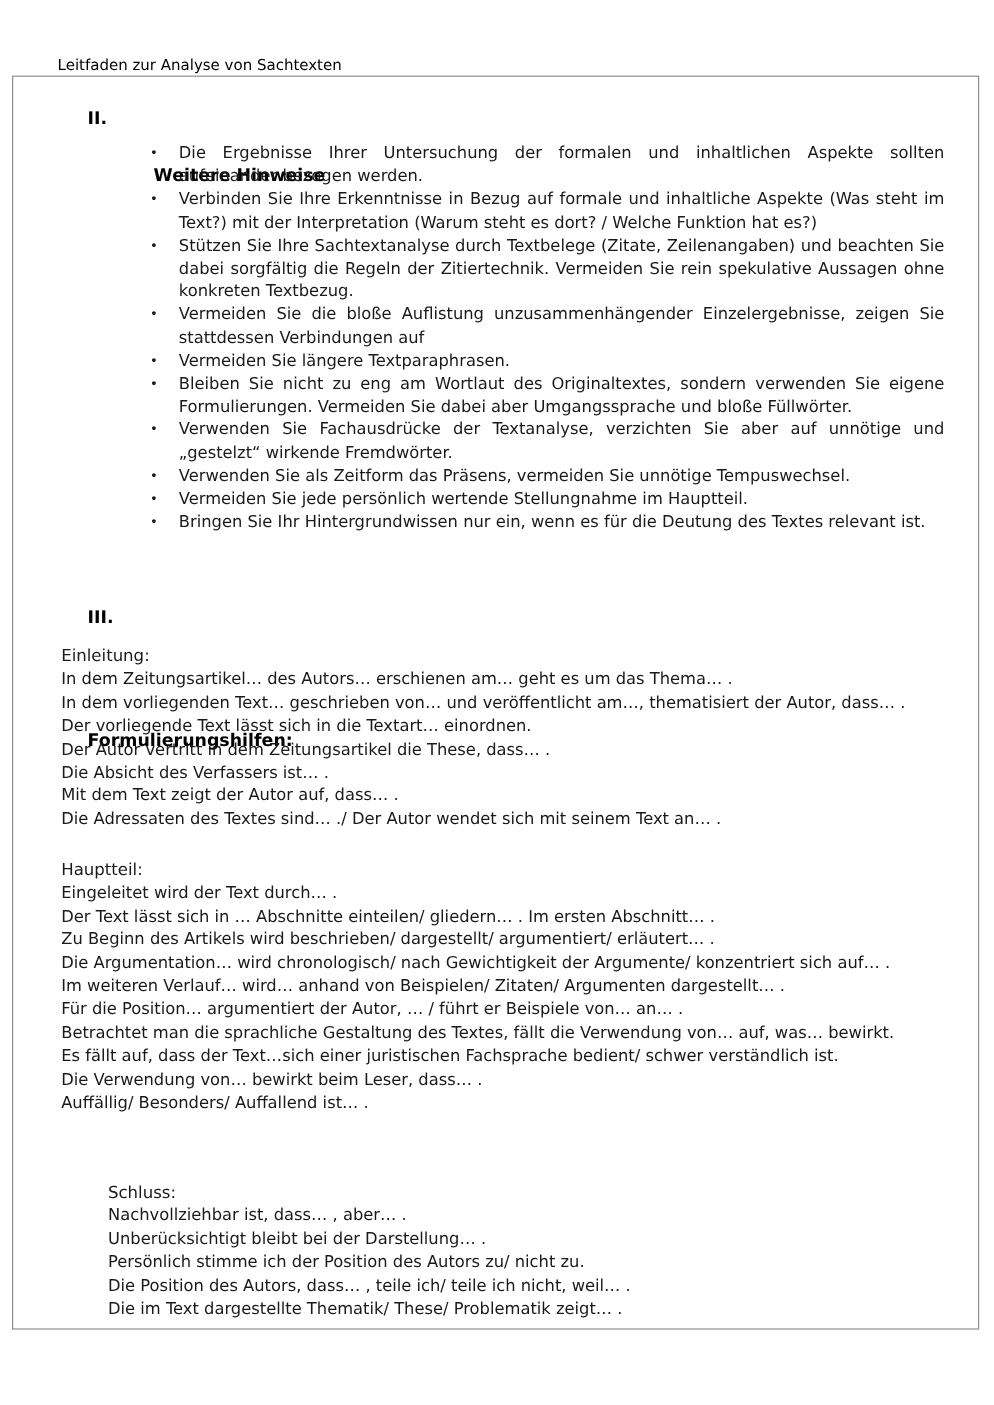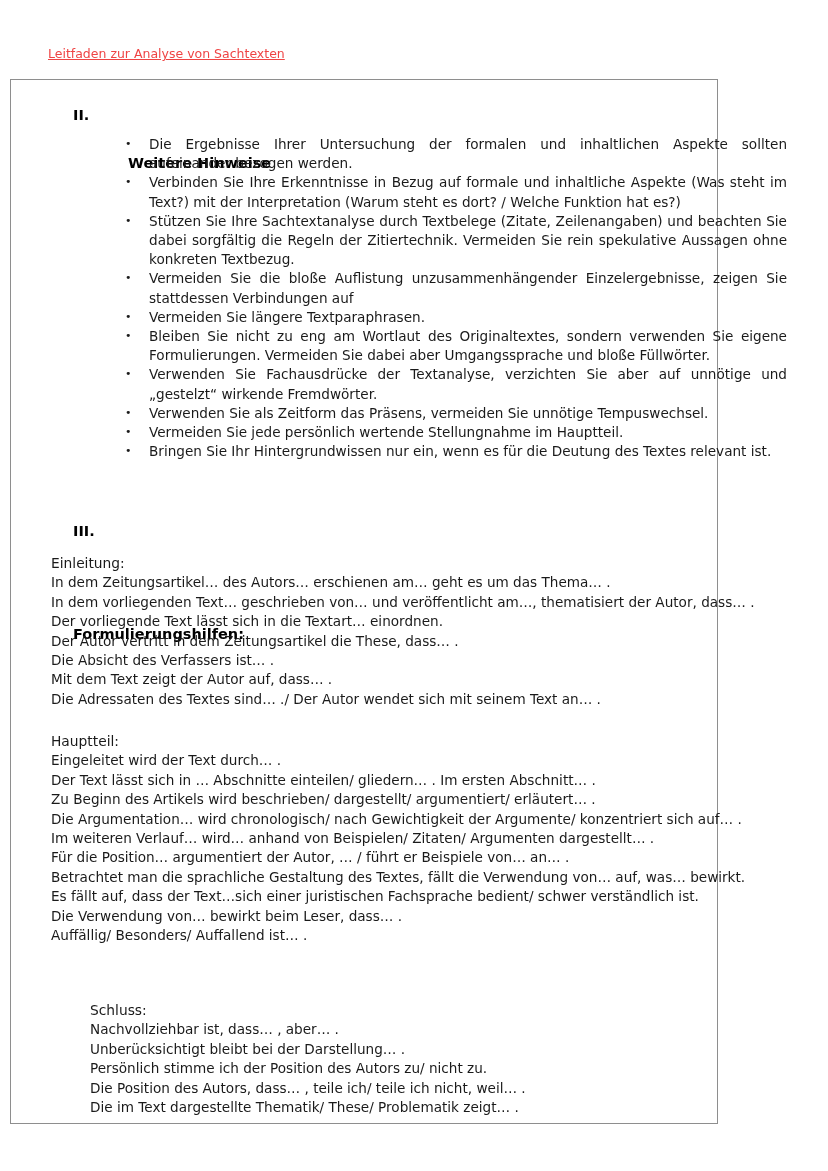--- a/index.html
+++ b/index.html
@@ -16,31 +16,30 @@
     overflow: hidden;
   }
 
   
   .doc-header {
     position: absolute;
     left: 48px;
     top: 46px;
     font-size: 12.5px;
     line-height: 16px;
-    color: #ef4444;
+    color: #000000;
     white-space: nowrap;
-    text-decoration: underline;
   }
 
   
   .page-frame {
     position: absolute;
     left: 10px;
-    top: 79px;
-    width: 708px;
+    top: 63px;
+    width: 806px;
     height: 1045px;
     border: 1px solid #8e8e8e;
     box-sizing: border-box;
     background: #ffffff;
   }
 
   .frame-inner {
     position: absolute;
     left: 0;
     top: 0;

